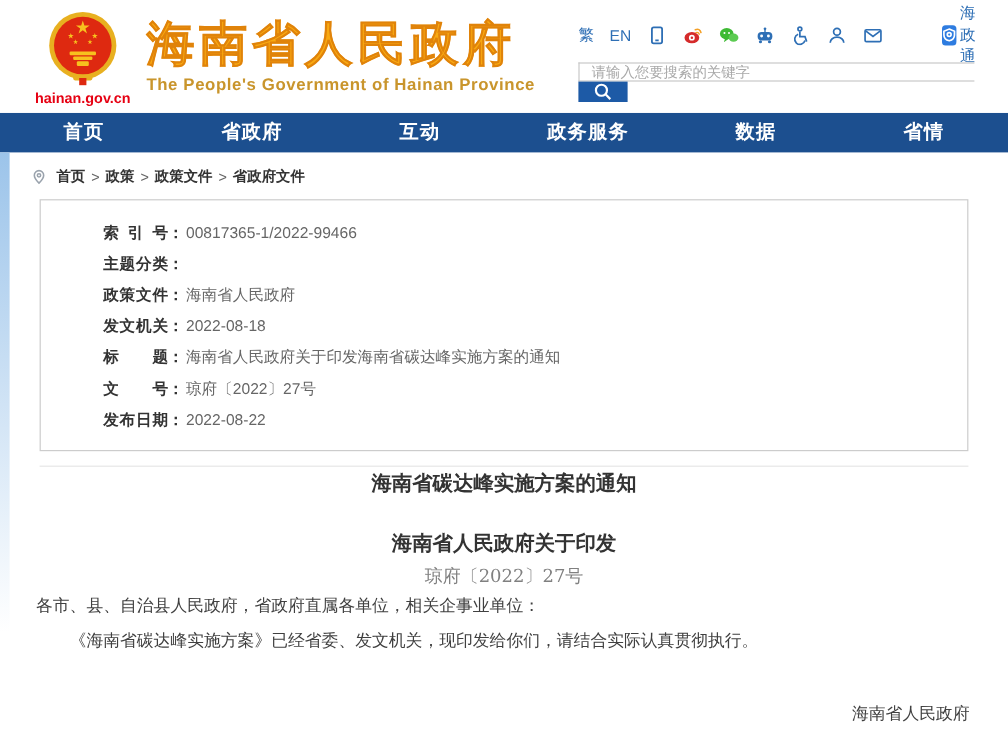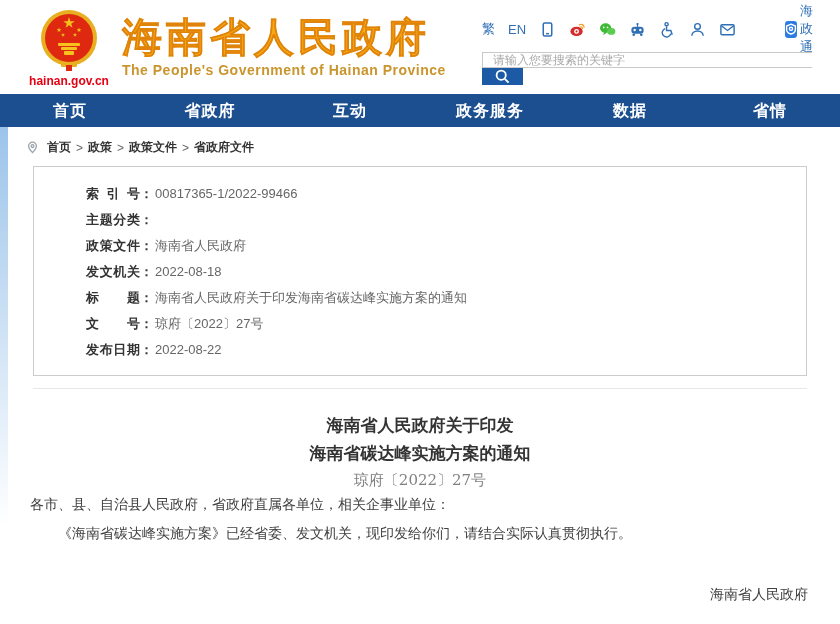--- a/index.html
+++ b/index.html
@@ -227,22 +227,22 @@
       </div>
       <div class="meta-cell">
         <span class="mlabel">发布日期</span><span class="mcolon">：</span><span class="mvalue">2022-08-22</span>
       </div>
     </div>
   </div>
 
   <hr class="divider">
 
   <div class="article">
+    <div class="art-title">海南省碳达峰实施方案的通知</div>
     <div class="art-title first">海南省人民政府关于印发</div>
-    <div class="art-title">海南省碳达峰实施方案的通知</div>
     <div class="art-docnum">琼府〔2022〕27号</div>
 
     <div class="art-body">
       <p>各市、县、自治县人民政府，省政府直属各单位，相关企事业单位：</p>
       <p class="indent">《海南省碳达峰实施方案》已经省委、发文机关，现印发给你们，请结合实际认真贯彻执行。</p>
     </div>
 
     <div class="art-sign">海南省人民政府</div>
 
   </div>

